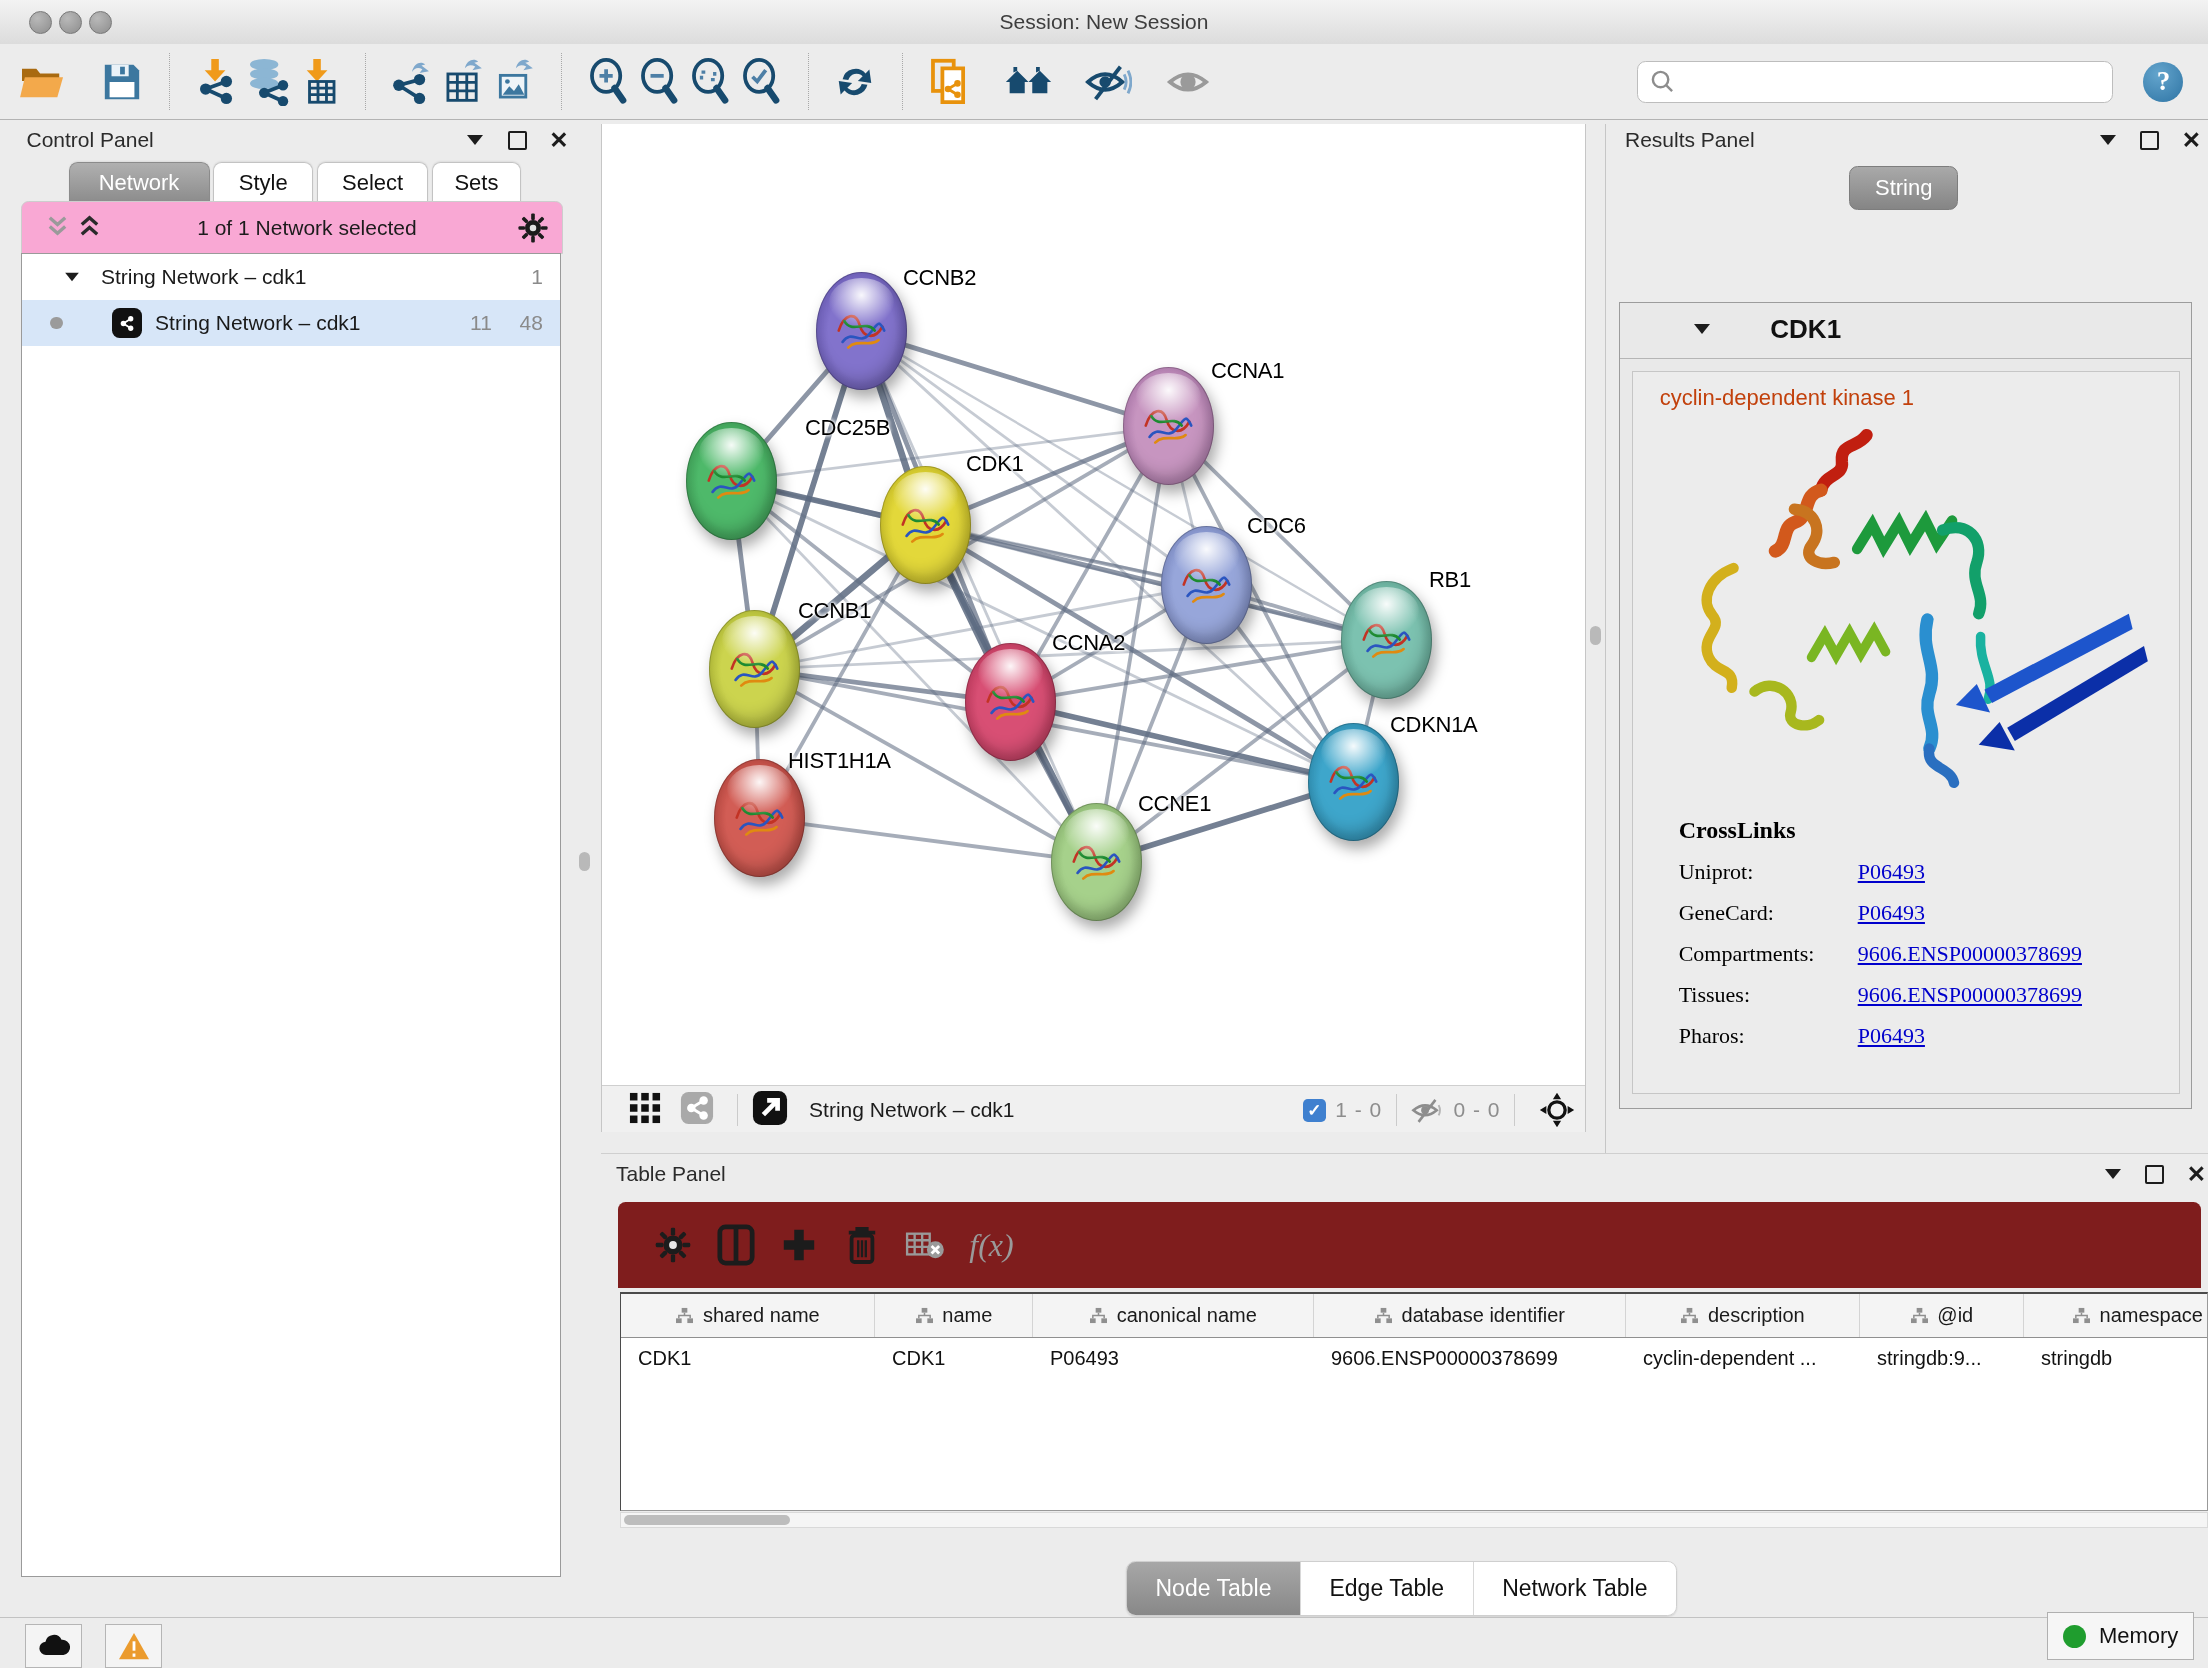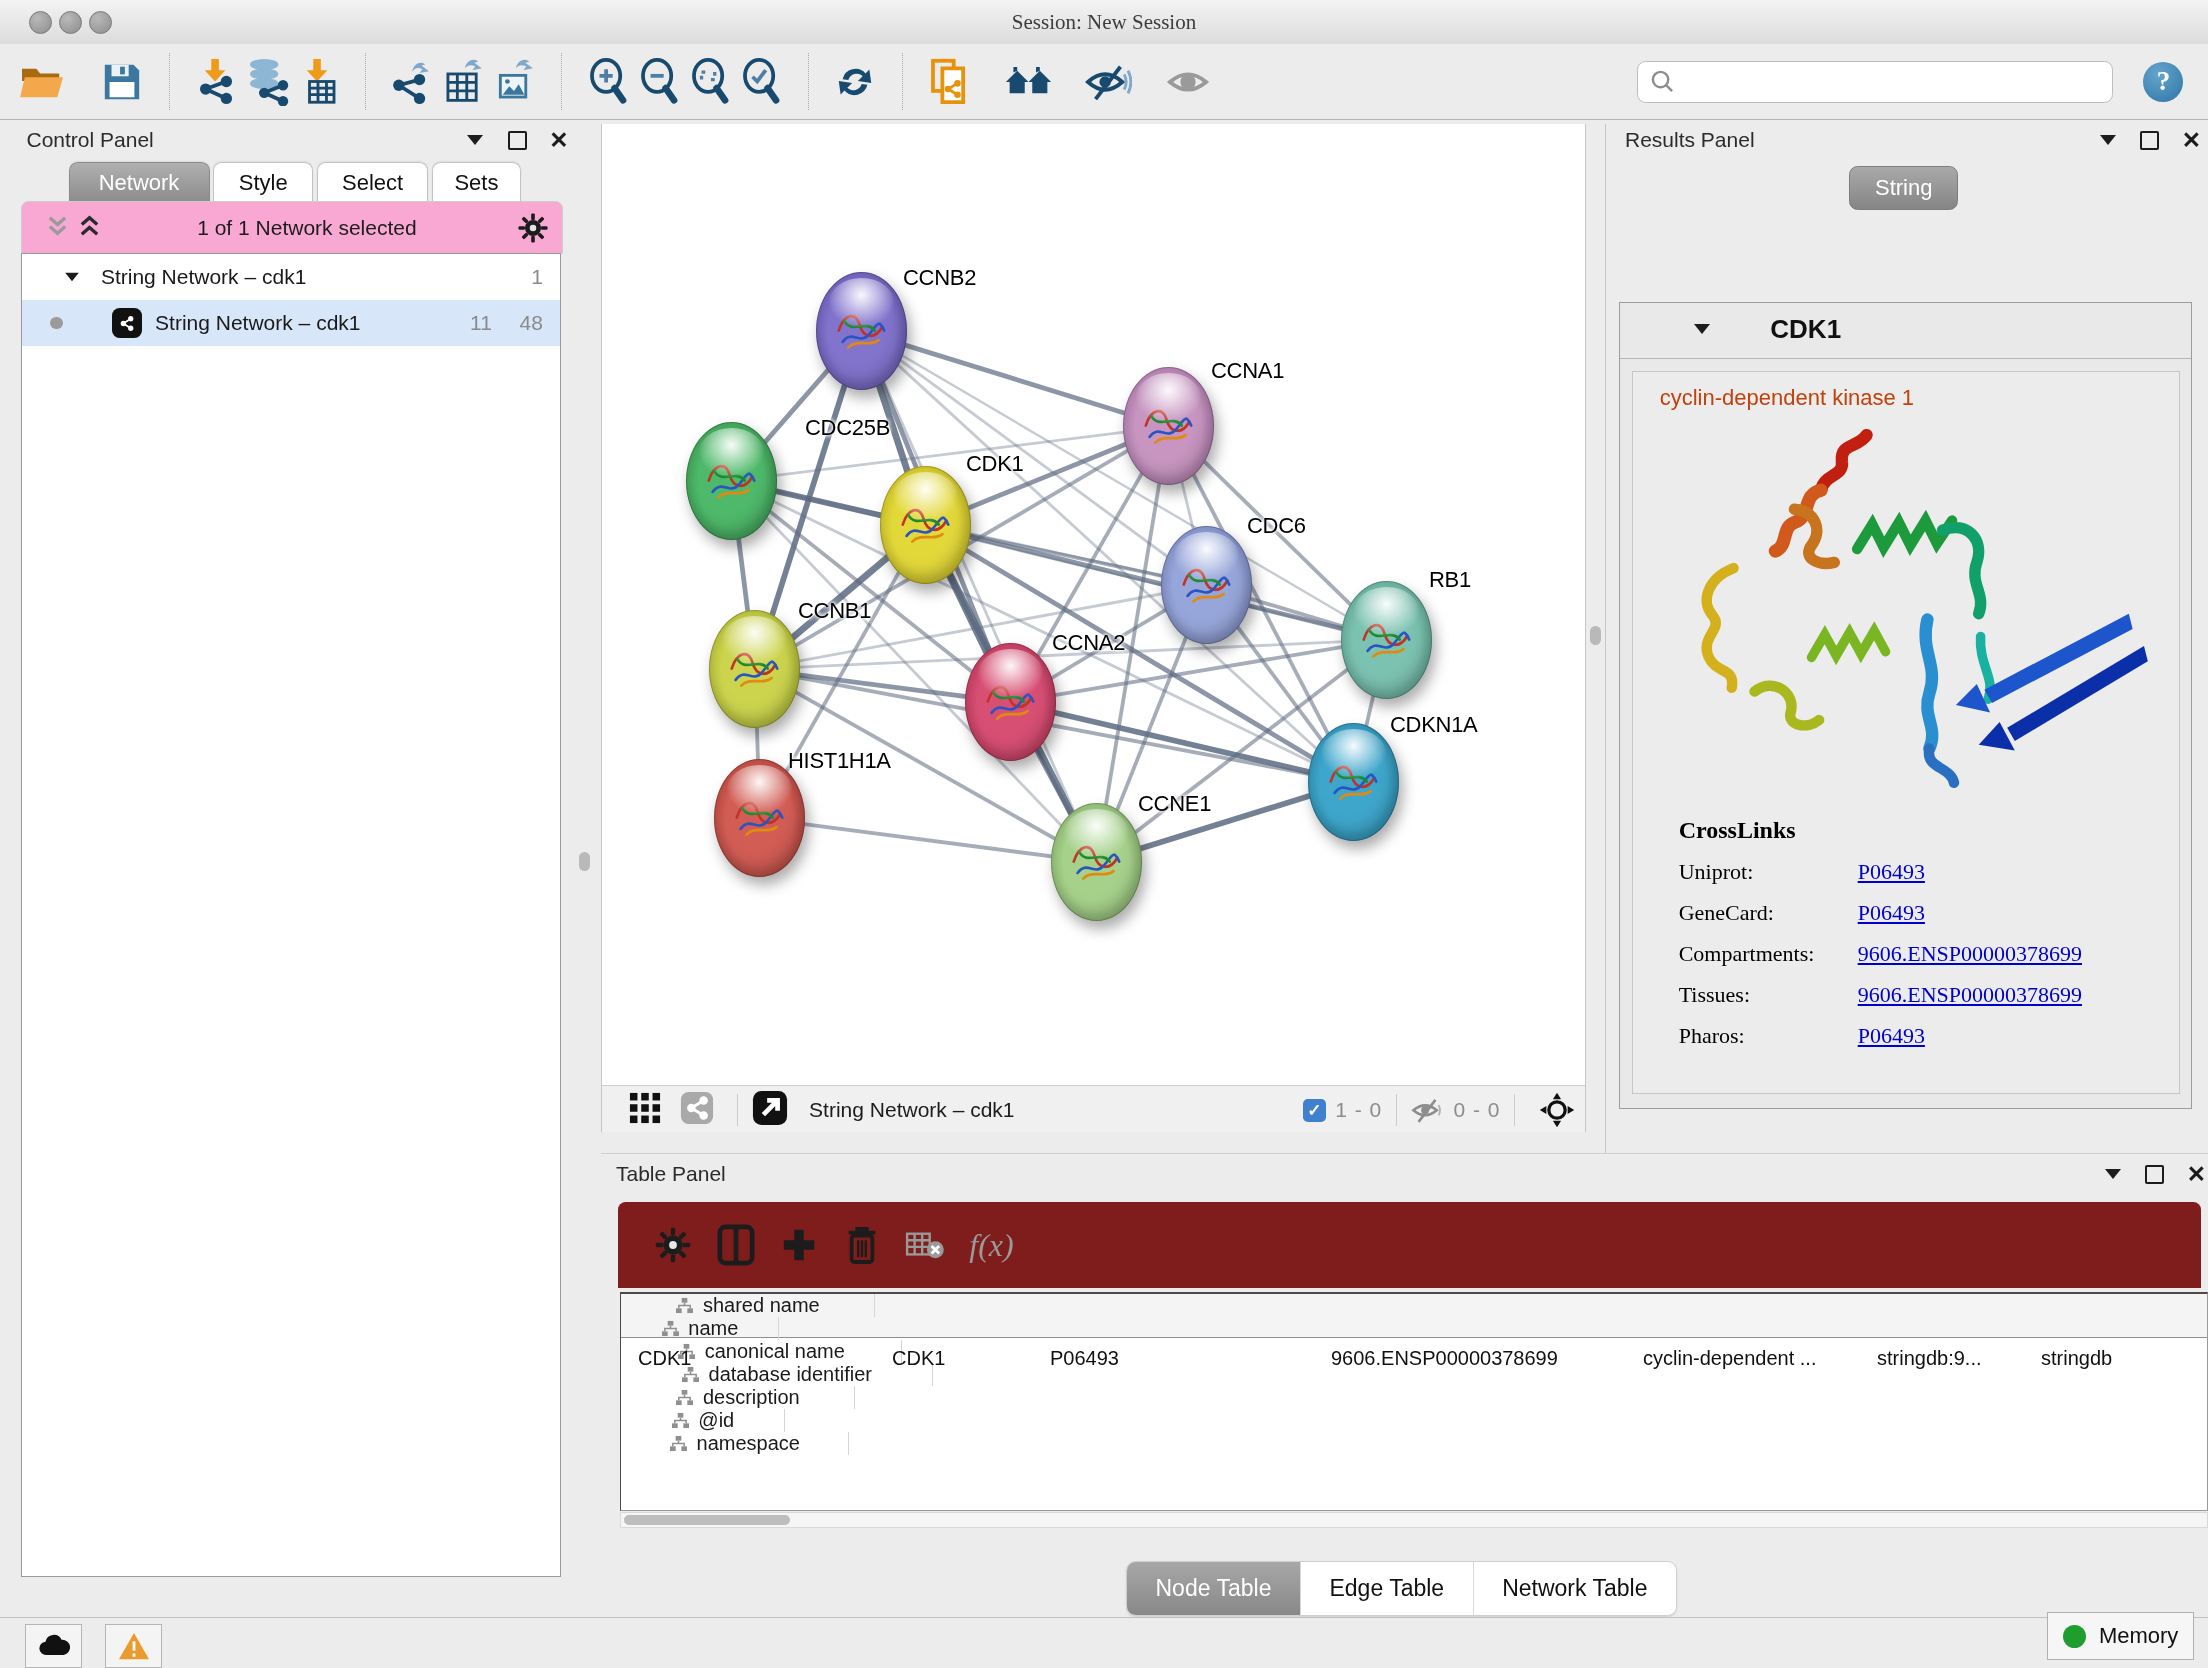--- a/index.html
+++ b/index.html
@@ -7,21 +7,21 @@
     width:2208px;height:1668px;position:relative;overflow:hidden;
     background:#ececec;font-family:"Liberation Sans",sans-serif;
     -webkit-font-smoothing:antialiased;color:#1a1a1a;
   }
   
   #titlebar{position:absolute;left:0;top:0;width:2208px;height:44px;
     background:linear-gradient(#f3f3f3,#dcdcdc);border-bottom:1px solid #bdbdbd;}
   .tlight{position:absolute;top:11.4px;width:21px;height:21px;border-radius:50%;
     background:radial-gradient(circle at 35% 30%,#b9b9b9,#8d8d8d);border:1px solid #787878;}
   #win-title{position:absolute;left:0;right:0;top:9.5px;text-align:center;
-    font-size:21px;color:#3d3d3d;font-family:Liberation Serif, serif;}
+    font-size:21px;color:#3d3d3d;}
   
   #toolbar{position:absolute;left:0;top:44px;width:2208px;height:76px;
     background:#ececec;border-bottom:1px solid #b3b3b3;
     display:flex;align-items:center;padding:0 17px;box-sizing:border-box;}
   .tbtn{width:51px;height:55px;display:flex;align-items:center;justify-content:center;flex:0 0 auto;}
   .tbtn svg{display:block;}
   .tbgap{width:28.5px;flex:0 0 auto;}
   .tsep{height:57px;border-left:1.9px dotted #a8a8a8;margin:0 21px;flex:0 0 auto;}
   #search-wrap{margin-left:auto;display:flex;align-items:center;}
   #search-box{width:476px;height:42px;background:#fff;border:1px solid #bdbdbd;border-radius:8.6px;
@@ -118,21 +118,21 @@
   #tp-title{position:absolute;left:15px;top:7.6px;}
   #tp-btns{left:1501px;top:9.5px;}
   #tp-toolbar{position:absolute;left:17px;top:48px;width:1583px;height:86px;background:#7f1d1d;
     border-radius:7.6px 7.6px 0 0;display:flex;align-items:center;padding-left:23px;box-sizing:border-box;}
   .tp-ico{width:63px;height:57px;display:flex;align-items:center;justify-content:center;}
   #fx-label{font-family:"Liberation Serif",serif;font-style:italic;font-size:32px;color:#9a9a9a;
     margin-left:13.3px;}
   #grid-table{position:absolute;left:19px;top:138px;width:1588px;height:219px;background:#fff;
     border:1px solid #999;border-top:2.9px solid #4a4a4a;border-left:1.9px solid #4a4a4a;
     box-sizing:border-box;overflow:hidden;}
-  #thead{display:flex;height:43px;background:#f4f4f4;border-bottom:1.9px solid #8f8f8f;flex-direction:column;}
+  #thead{display:flex;height:43px;background:#f4f4f4;border-bottom:1.9px solid #8f8f8f;}
   .th{display:flex;align-items:center;justify-content:center;gap:8.6px;font-size:20px;color:#1a1a1a;
     border-right:1px solid #d4d4d4;box-sizing:border-box;flex:0 0 auto;overflow:hidden;white-space:nowrap;}
   #trow{display:flex;height:40px;align-items:center;}
   .td{font-size:20px;color:#111;padding-left:17px;box-sizing:border-box;flex:0 0 auto;
     overflow:hidden;white-space:nowrap;}
   #tscroll{position:absolute;left:19px;top:358px;width:1588px;height:16px;background:#f5f5f5;
     border:1px solid #d9d9d9;box-sizing:border-box;}
   #tthumb{position:absolute;left:2.9px;top:1.9px;width:166px;height:10.5px;background:#bdbdbd;border-radius:5.7px;}
   #tp-tabs{position:absolute;left:525px;top:407px;display:flex;border:1px solid #cfcfcf;
     border-radius:9.5px;overflow:hidden;box-shadow:0 1px 1.9px rgba(0,0,0,.12);}

